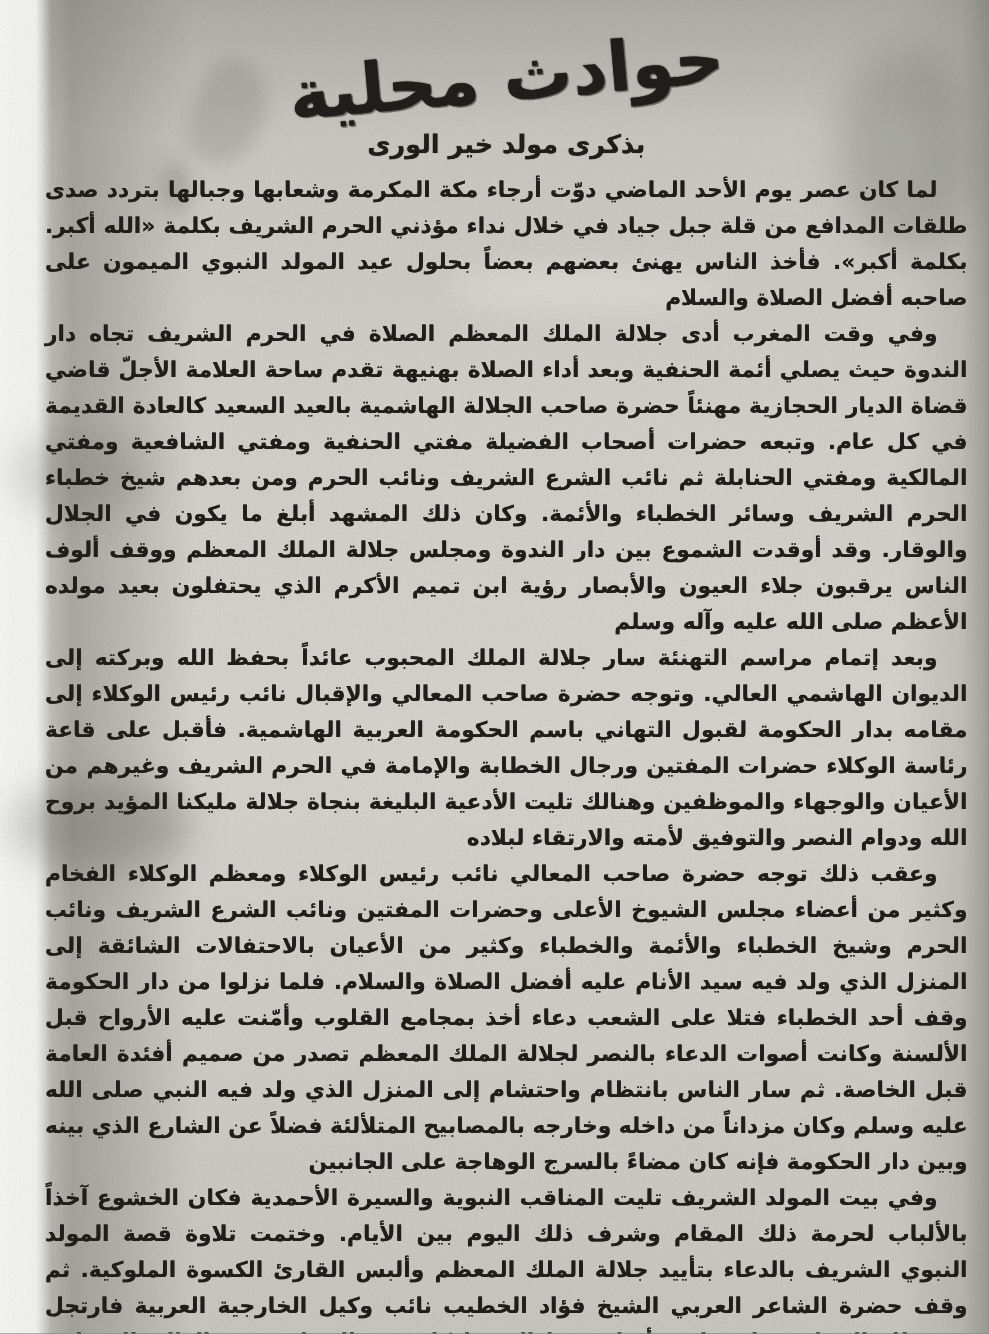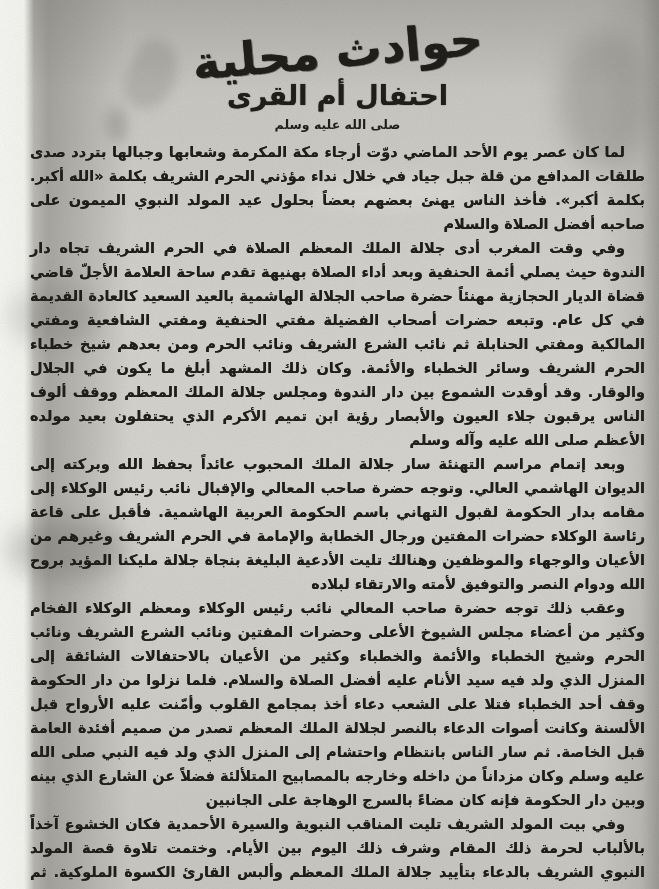--- a/index.html
+++ b/index.html
@@ -100,24 +100,23 @@
     <filter id="grain">
       <feTurbulence type="fractalNoise" baseFrequency="0.9" numOctaves="2" stitchTiles="stitch"></feTurbulence>
       <feColorMatrix type="matrix" values="0 0 0 0 0.45  0 0 0 0 0.45  0 0 0 0 0.43  0 0 0 0.35 0"></feColorMatrix>
     </filter>
     <rect width="659" height="889" filter="url(#grain)"></rect>
   </svg>
 
   <div class="content">
     <div class="masthead">حوادث محلية</div>
 
-    <div class="article-title">احتفال أم القرى</div>
 
+    <div class="subtitle">بذكرى مولد خير الورى</div>
 
-    <div class="honorific">صلى الله عليه وسلم</div>
 
     <div class="body-text">
       <p>لما كان عصر يوم الأحد الماضي دوّت أرجاء مكة المكرمة وشعابها وجبالها بتردد صدى طلقات المدافع من قلة جبل جياد في خلال نداء مؤذني الحرم الشريف بكلمة «الله أكبر. بكلمة أكبر». فأخذ الناس يهنئ بعضهم بعضاً بحلول عيد المولد النبوي الميمون على صاحبه أفضل الصلاة والسلام</p>
       <p>وفي وقت المغرب أدى جلالة الملك المعظم الصلاة في الحرم الشريف تجاه دار الندوة حيث يصلي أئمة الحنفية وبعد أداء الصلاة بهنيهة تقدم ساحة العلامة الأجلّ قاضي قضاة الديار الحجازية مهنئاً حضرة صاحب الجلالة الهاشمية بالعيد السعيد كالعادة القديمة في كل عام. وتبعه حضرات أصحاب الفضيلة مفتي الحنفية ومفتي الشافعية ومفتي المالكية ومفتي الحنابلة ثم نائب الشرع الشريف ونائب الحرم ومن بعدهم شيخ خطباء الحرم الشريف وسائر الخطباء والأئمة. وكان ذلك المشهد أبلغ ما يكون في الجلال والوقار. وقد أوقدت الشموع بين دار الندوة ومجلس جلالة الملك المعظم ووقف ألوف الناس يرقبون جلاء العيون والأبصار رؤية ابن تميم الأكرم الذي يحتفلون بعيد مولده الأعظم صلى الله عليه وآله وسلم</p>
       <p>وبعد إتمام مراسم التهنئة سار جلالة الملك المحبوب عائداً بحفظ الله وبركته إلى الديوان الهاشمي العالي. وتوجه حضرة صاحب المعالي والإقبال نائب رئيس الوكلاء إلى مقامه بدار الحكومة لقبول التهاني باسم الحكومة العربية الهاشمية. فأقبل على قاعة رئاسة الوكلاء حضرات المفتين ورجال الخطابة والإمامة في الحرم الشريف وغيرهم من الأعيان والوجهاء والموظفين وهنالك تليت الأدعية البليغة بنجاة جلالة مليكنا المؤيد بروح الله ودوام النصر والتوفيق لأمته والارتقاء لبلاده</p>
       <p>وعقب ذلك توجه حضرة صاحب المعالي نائب رئيس الوكلاء ومعظم الوكلاء الفخام وكثير من أعضاء مجلس الشيوخ الأعلى وحضرات المفتين ونائب الشرع الشريف ونائب الحرم وشيخ الخطباء والأئمة والخطباء وكثير من الأعيان بالاحتفالات الشائقة إلى المنزل الذي ولد فيه سيد الأنام عليه أفضل الصلاة والسلام. فلما نزلوا من دار الحكومة وقف أحد الخطباء فتلا على الشعب دعاء أخذ بمجامع القلوب وأمّنت عليه الأرواح قبل الألسنة وكانت أصوات الدعاء بالنصر لجلالة الملك المعظم تصدر من صميم أفئدة العامة قبل الخاصة. ثم سار الناس بانتظام واحتشام إلى المنزل الذي ولد فيه النبي صلى الله عليه وسلم وكان مزداناً من داخله وخارجه بالمصابيح المتلألئة فضلاً عن الشارع الذي بينه وبين دار الحكومة فإنه كان مضاءً بالسرج الوهاجة على الجانبين</p>
       <p>وفي بيت المولد الشريف تليت المناقب النبوية والسيرة الأحمدية فكان الخشوع آخذاً بالألباب لحرمة ذلك المقام وشرف ذلك اليوم بين الأيام. وختمت تلاوة قصة المولد النبوي الشريف بالدعاء بتأييد جلالة الملك المعظم وألبس القارئ الكسوة الملوكية. ثم وقف حضرة الشاعر العربي الشيخ فؤاد الخطيب نائب وكيل الخارجية العربية فارتجل في ذلك المقام خطبة بليغة أشار فيها إلى ما كان من الانقلاب في العالم الإنساني بسبب وجود خلاصة الوجود صلى الله عليه وسلم وحث الأمة العربية على التخلق بالأخلاق الكريمة التي بعث رسول الله صلى الله عليه وسلم لإتمامها. ثم تلا هذه القصيدة الرائعة</p>
     </div>
   </div>
 </div>

